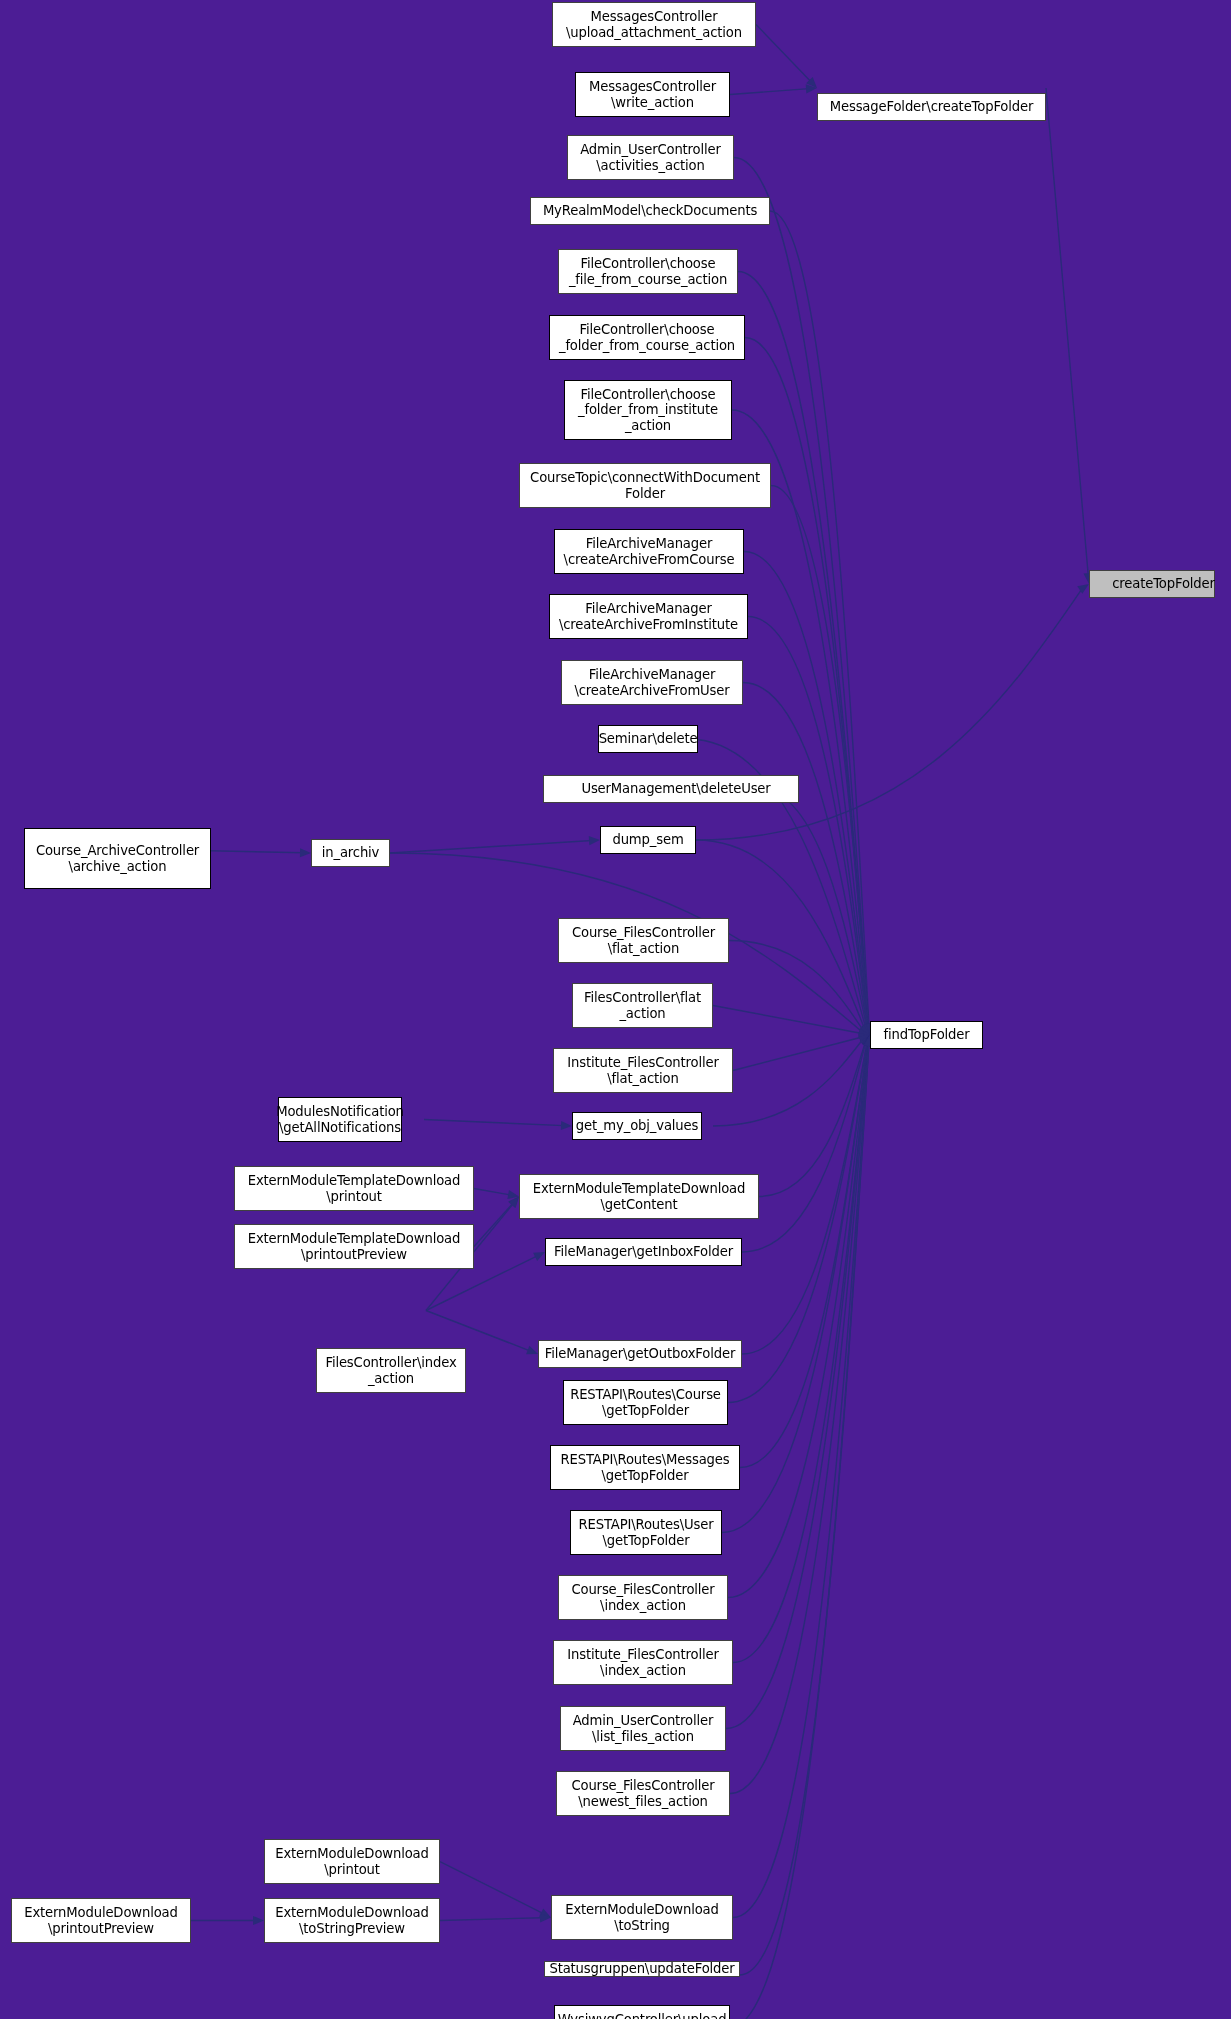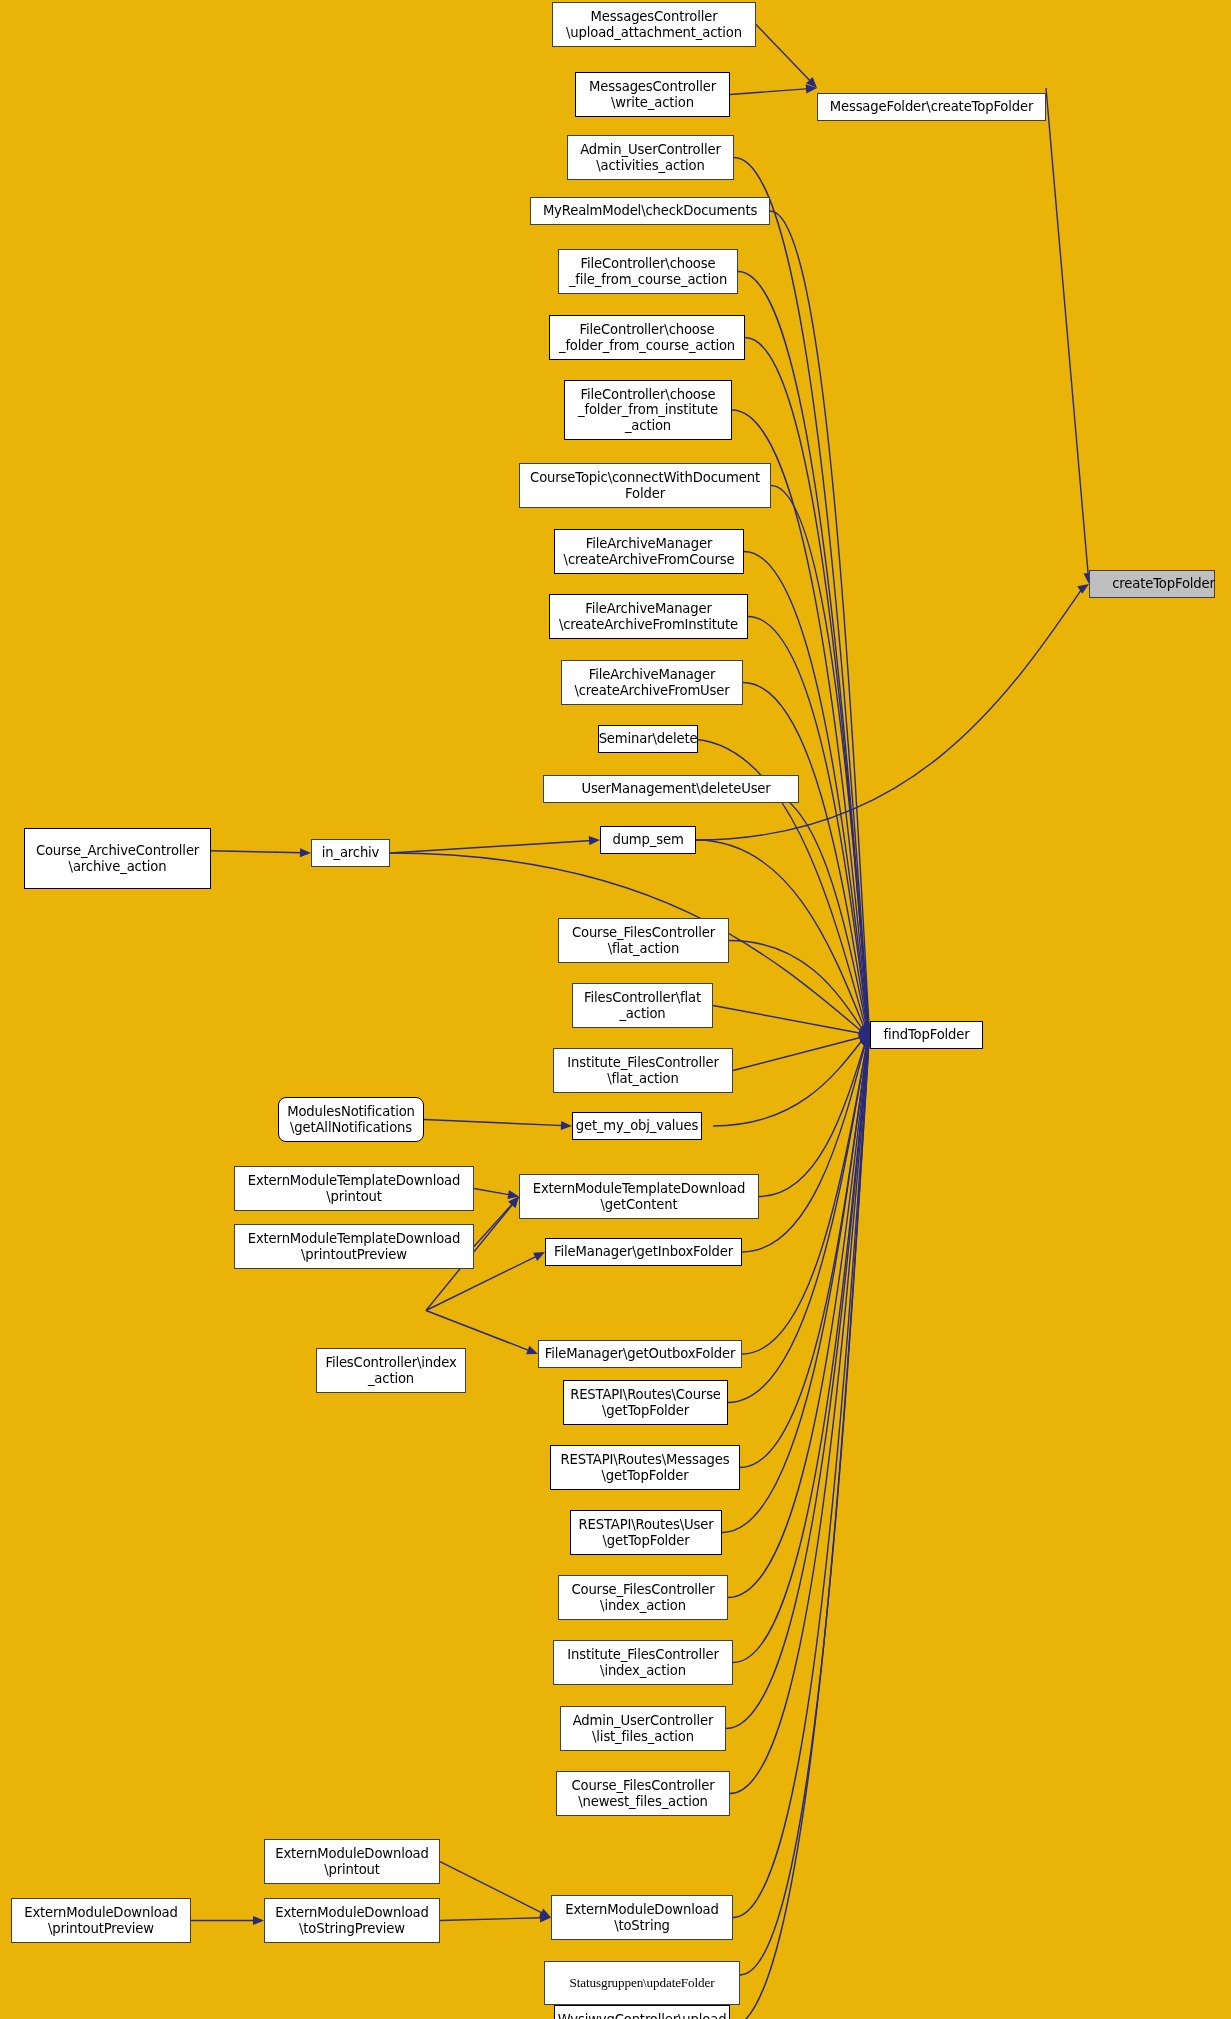--- a/index.html
+++ b/index.html
@@ -1,21 +1,21 @@
 <!DOCTYPE html>
 <html><head>
 <meta charset="utf-8">
 <style>
   html,body{margin:0;padding:0;background:#ffffff;}
   body{
     width:1231px;height:2019px;
     font-family:"DejaVu Sans","Liberation Sans",sans-serif;
     overflow:hidden;
   }
-  #graph{position:relative;width:1231px;height:2019px;background:#eab308;}
+  #graph{position:relative;width:1231px;height:2019px;background:#4c1d95;}
   svg#edges{position:absolute;left:0;top:0;width:1231px;height:2019px;}
   .node{
     position:absolute;
     box-sizing:border-box;
     border:1px solid #000000;
     background:#ffffff;
     color:#000000;
     font-size:13.2px;
     line-height:15.5px;
     display:flex;
@@ -158,21 +158,21 @@
       <div class="node" style="left: 24px; top: 828px; width: 187px; height: 61px;">Course_ArchiveController
 \archive_action</div>
       <div class="node thick" style="left: 311px; top: 839px; width: 79px; height: 28px;">in_archiv</div>
       <div class="node thick" style="left: 558px; top: 918px; width: 171px; height: 45px;">Course_FilesController
 \flat_action</div>
       <div class="node thick" style="left: 572px; top: 983px; width: 141px; height: 45px;">FilesController\flat
 _action</div>
       <div class="node thick" style="left: 553px; top: 1048px; width: 180px; height: 45px;">Institute_FilesController
 \flat_action</div>
       <div class="node" style="left: 870px; top: 1021px; width: 113px; height: 28px;">findTopFolder</div>
-      <div class="node" style="left: 278px; top: 1097px; width: 146px; height: 45px; border-radius: 8px;">ModulesNotification
+      <div class="node" style="left: 278px; top: 1097px; width: 124px; height: 45px;">ModulesNotification
 \getAllNotifications</div>
       <div class="node" style="left: 572px; top: 1112px; width: 130px; height: 28px;">get_my_obj_values</div>
       <div class="node thick" style="left: 234px; top: 1166px; width: 240px; height: 45px;">ExternModuleTemplateDownload
 \printout</div>
       <div class="node thick" style="left: 519px; top: 1174px; width: 240px; height: 45px;">ExternModuleTemplateDownload
 \getContent</div>
       <div class="node thick" style="left: 234px; top: 1224px; width: 240px; height: 45px;">ExternModuleTemplateDownload
 \printoutPreview</div>
       <div class="node" style="left: 545px; top: 1238px; width: 197px; height: 28px;">FileManager\getInboxFolder</div>
       <div class="node thick" style="left: 276px; top: 1348px; width: 150px; height: 45px; margin-left: 40px;">FilesController\index
@@ -193,17 +193,17 @@
       <div class="node thick" style="left: 556px; top: 1771px; width: 174px; height: 45px;">Course_FilesController
 \newest_files_action</div>
       <div class="node thick" style="left: 264px; top: 1839px; width: 176px; height: 45px;">ExternModuleDownload
 \printout</div>
       <div class="node thick" style="left: 551px; top: 1895px; width: 182px; height: 45px;">ExternModuleDownload
 \toString</div>
       <div class="node thick" style="left: 11px; top: 1898px; width: 180px; height: 45px;">ExternModuleDownload
 \printoutPreview</div>
       <div class="node thick" style="left: 264px; top: 1898px; width: 176px; height: 45px;">ExternModuleDownload
 \toStringPreview</div>
-      <div class="node thick" style="left: 544px; top: 1961px; width: 196px; height: 44px; font-family: Liberation Serif, serif;">Statusgruppen\updateFolder</div>
+      <div class="node thick" style="left: 544px; top: 1961px; width: 196px; height: 16px;">Statusgruppen\updateFolder</div>
       <div class="node" style="left: 554px; top: 2005px; width: 176px; height: 45px;">WysiwygController\upload
 _action</div>
     </div>
 </div>
 
 </body></html>

